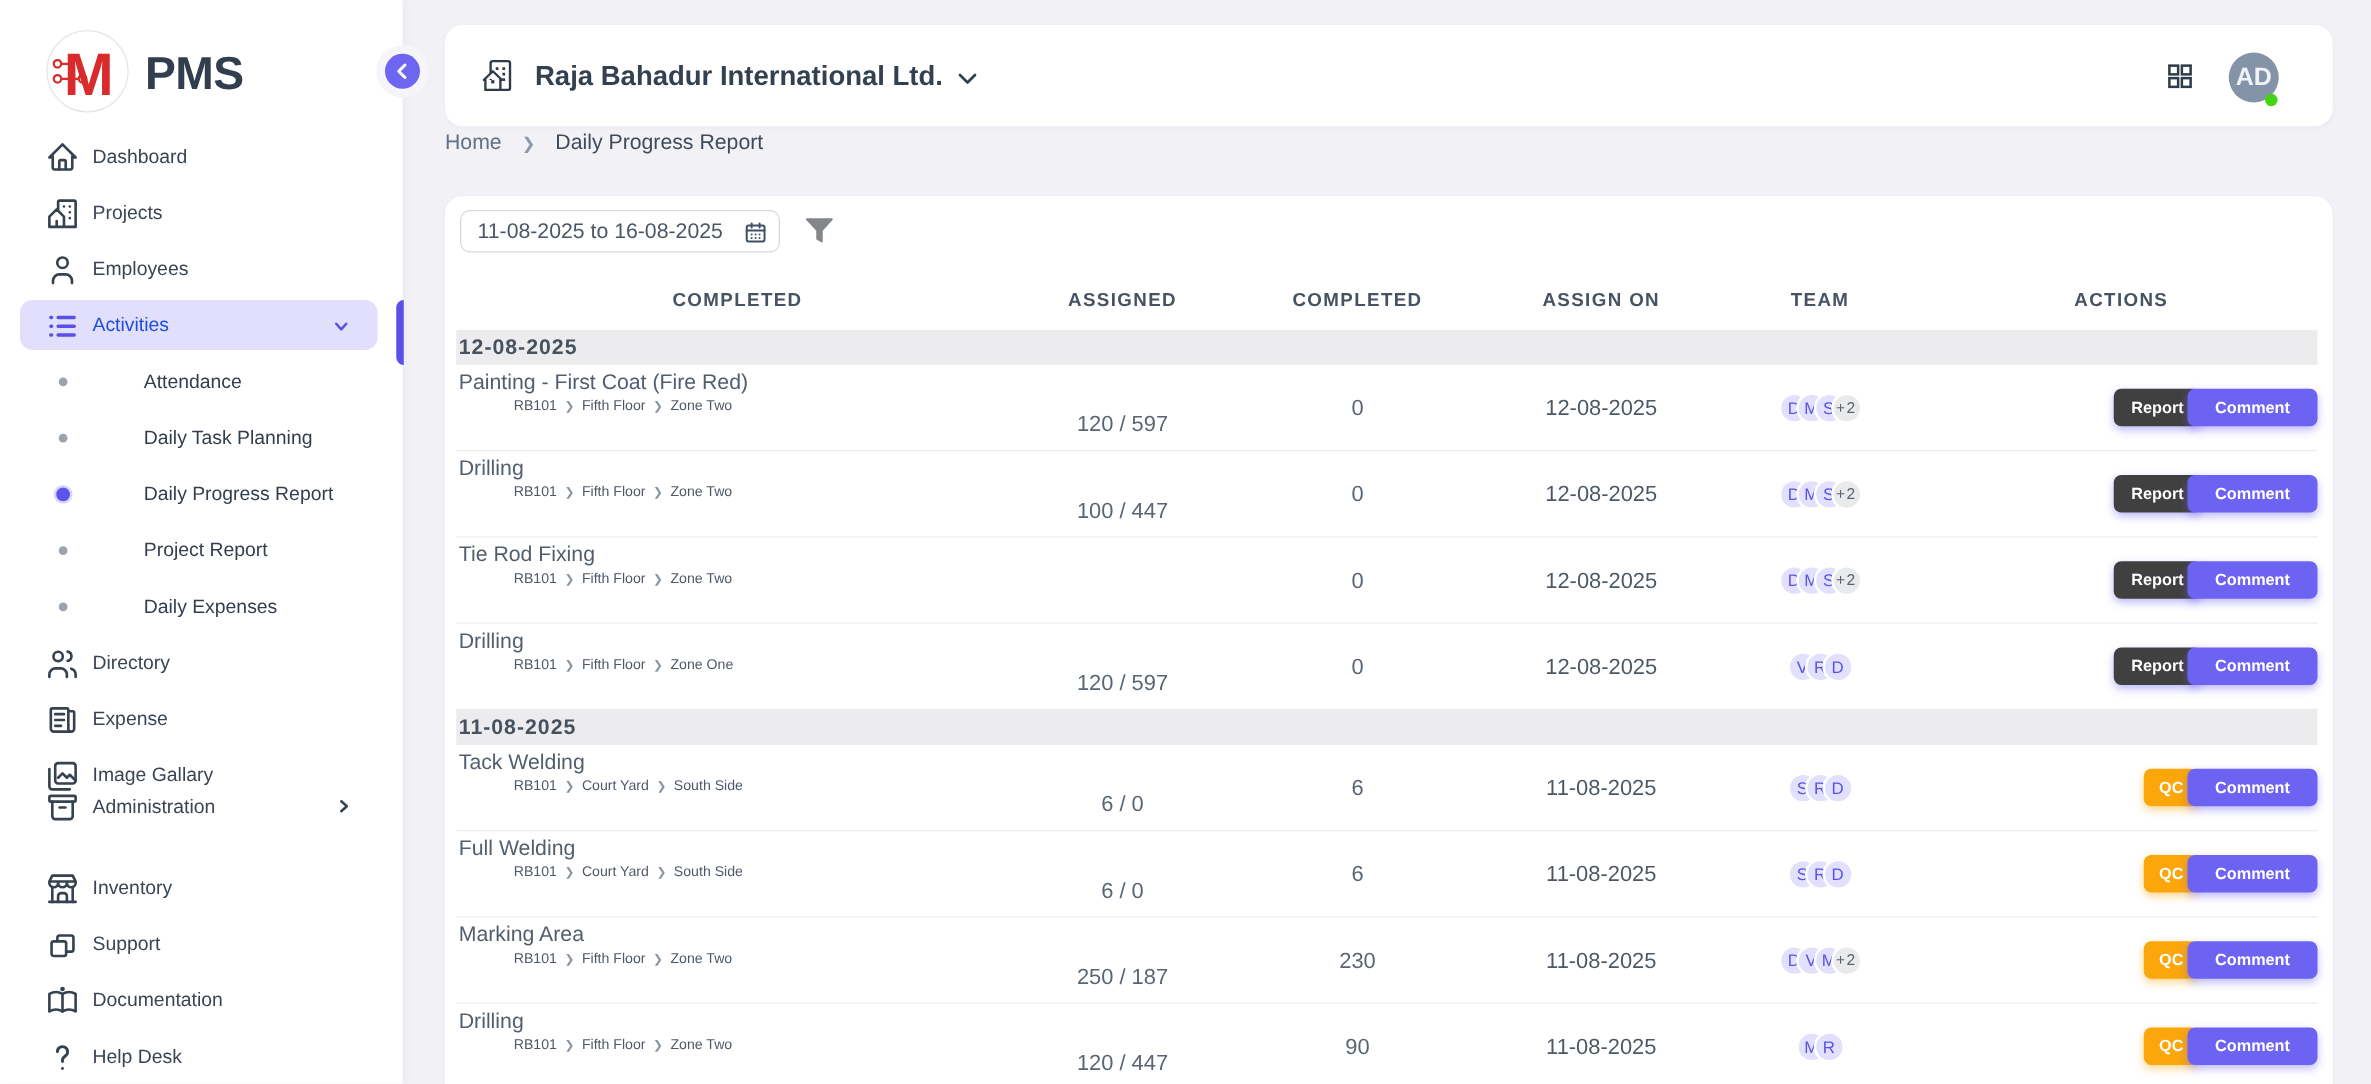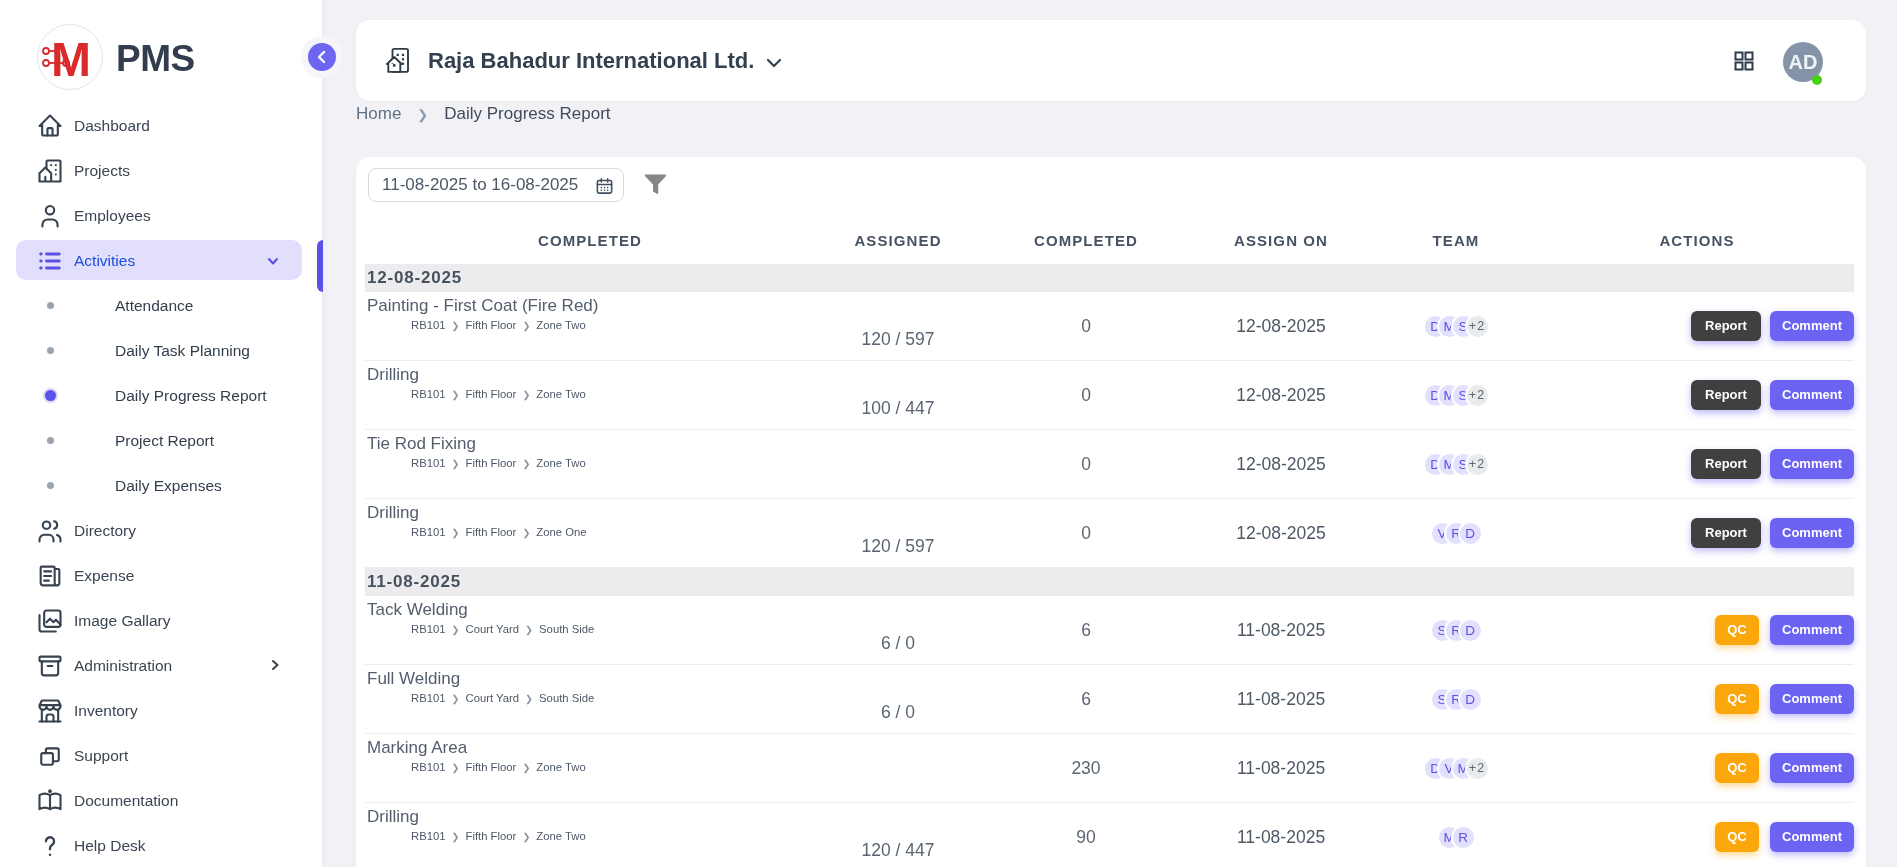--- a/index.html
+++ b/index.html
@@ -49,21 +49,21 @@
 .cell { position:absolute; top:0; height:100%; display:flex; align-items:center; justify-content:center; font-size:17.5px; color:#5a6573; }
 .cassigned { left:433px; width:200px;margin-top:13px; }
 .ccompleted { left:646px; width:150px; }
 .cdate { left:816px; width:200px; color:#4d5865; }
 .cteam { left:1011px; width:160px; }
 .av { width:25px; height:25px; border-radius:50%; background:#e2e0fc; border:2px solid #fff; color:#5a52ea; font-size:13.5px; font-weight:500; display:flex; align-items:center; justify-content:center; }
 .av + .av { margin-left:-11px; }
 .av.gray { background:#e8eaec; color:#5b6470; font-size:12.5px; letter-spacing:1px; }
 .btn { position:absolute; top:50%; margin-top:-15px; height:30px; border-radius:6px; color:#fff; font-size:13px; font-weight:bold; text-align:center; line-height:30px; }
 .btn.report { right:93px; width:70px; background:#404040; box-shadow:0 3px 7px rgba(109,99,243,0.45); }
-.btn.comment { right:0; width:84px; background:#6d63f3; box-shadow:0 3px 7px rgba(109,99,243,0.45); }
+.btn.comment { right:0; width:104px; background:#6d63f3; box-shadow:0 3px 7px rgba(109,99,243,0.45); }
 .btn.qc { right:95px; width:44px; background:#fba60a; box-shadow:0 3px 7px rgba(251,166,10,0.45); }
 </style>
 </head>
 <body>
 
 <div id="sidebar">
   <div id="logo">
     <svg width="64" height="64" viewBox="0 0 64 64">
       <text x="13" y="51" font-size="48" font-weight="bold" fill="#d92b2b" font-family="Liberation Sans">M</text>
       <circle cx="8" cy="26" r="3" fill="none" stroke="#d92b2b" stroke-width="1.8"></circle>
@@ -145,21 +145,21 @@
         <div class="nlabel">Expense</div>
       </div>
       <div class="navitem" style="top:598px">
         <div class="nicon"><svg width="24" height="24" viewBox="0 0 24 24" fill="none" stroke="#36424f" stroke-width="1.8" stroke-linecap="round" stroke-linejoin="round">
             <rect x="7" y="3" width="14" height="14" rx="2"></rect>
             <path d="M3 7v12a2 2 0 0 0 2 2h12"></path>
             <path d="M9 13l3-3 3 3 2-2 4 4"></path>
           </svg></div>
         <div class="nlabel">Image Gallary</div>
       </div>
-      <div class="navitem" style="top:643px">
+      <div class="navitem" style="top:623px">
         <div class="nicon"><svg width="24" height="24" viewBox="0 0 24 24" fill="none" stroke="#36424f" stroke-width="1.8" stroke-linecap="round" stroke-linejoin="round">
             <rect x="3" y="4" width="18" height="4" rx="1"></rect>
             <path d="M5 8v10a2 2 0 0 0 2 2h10a2 2 0 0 0 2-2V8"></path>
             <path d="M10 12h4"></path>
           </svg></div>
         <div class="nlabel">Administration</div>
         <svg style="position:absolute;right:40px;top:15px" width="14" height="14" viewBox="0 0 14 14">
           <polyline points="5,3 9.5,7 5,11" fill="none" stroke="#36424f" stroke-width="2" stroke-linecap="round" stroke-linejoin="round"></polyline>
         </svg>
       </div>
@@ -343,20 +343,21 @@
               <div class="av">S</div>
               <div class="av">R</div>
               <div class="av">D</div>
             </div>
     <div class="btn qc">QC</div>
             <div class="btn comment">Comment</div>
   </div>
           <div class="row">
     <div class="title">Marking Area</div>
     <div class="crumb">RB101<span class="c">❯</span>Fifth Floor<span class="c">❯</span>Zone Two</div>
+    <div class="cell cassigned">250 / 187</div>
     <div class="cell ccompleted">230</div>
     <div class="cell cdate">11-08-2025</div>
     <div class="cell cteam">
               <div class="av">D</div>
               <div class="av">V</div>
               <div class="av">M</div>
               <div class="av gray">+2</div>
             </div>
     <div class="btn qc">QC</div>
             <div class="btn comment">Comment</div>

